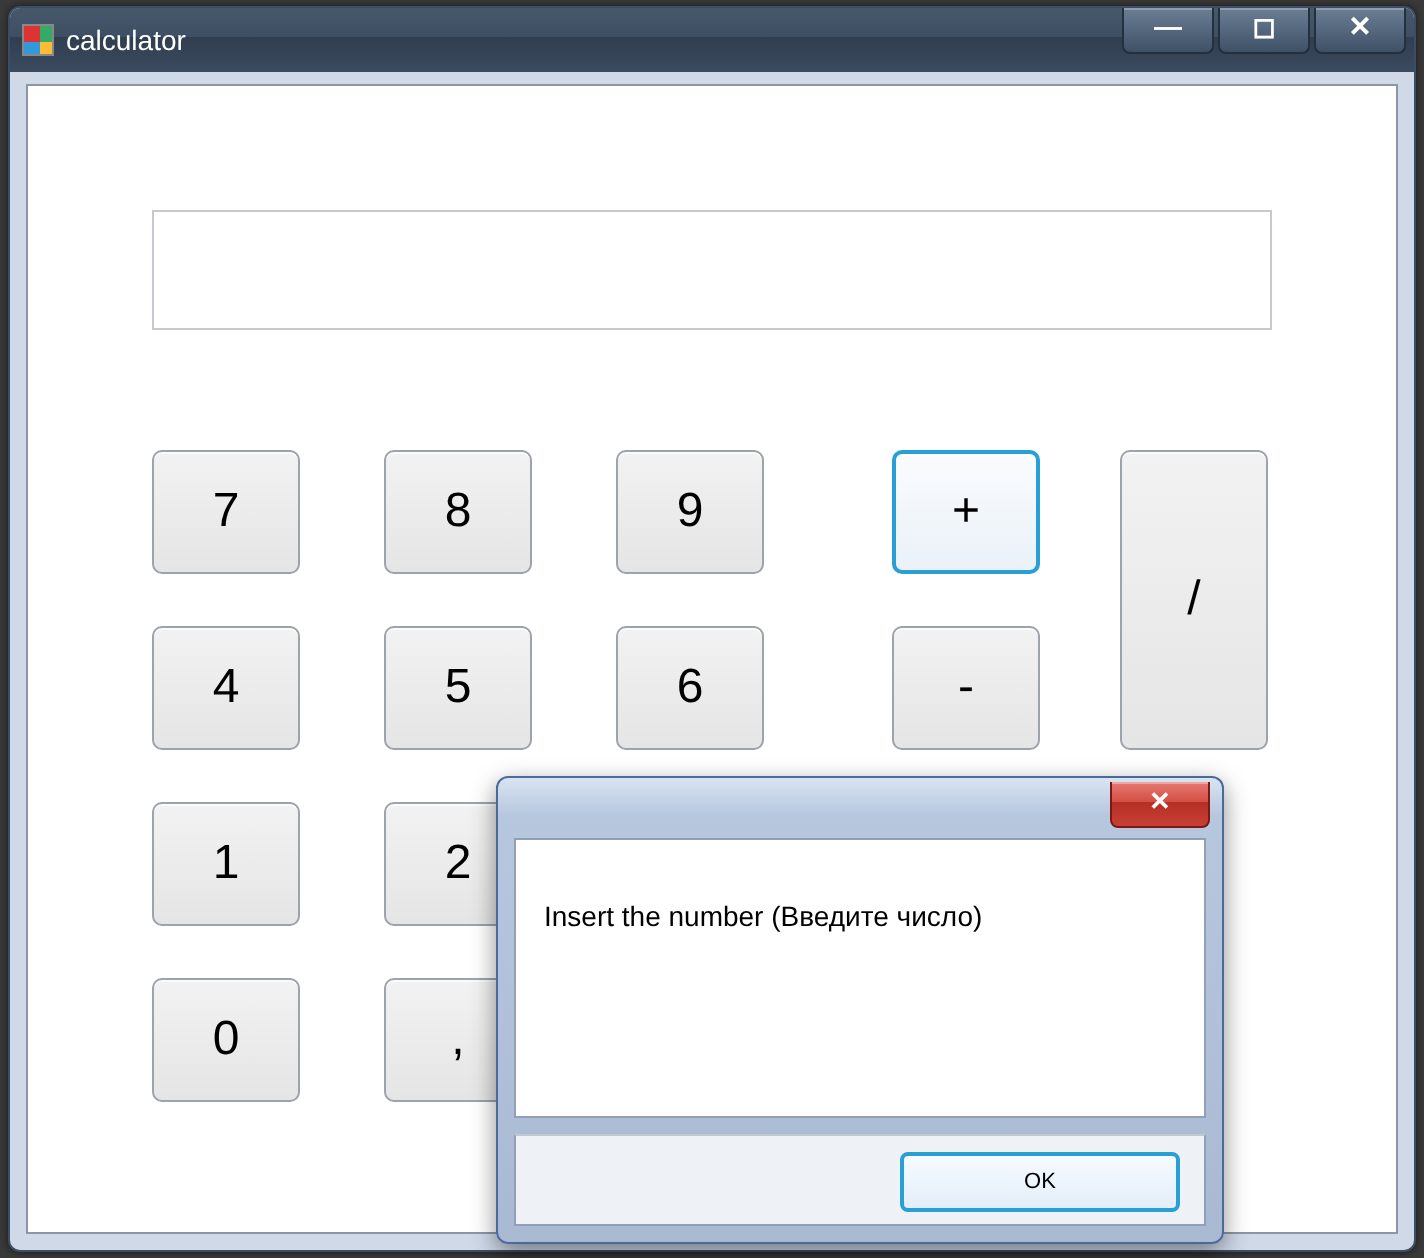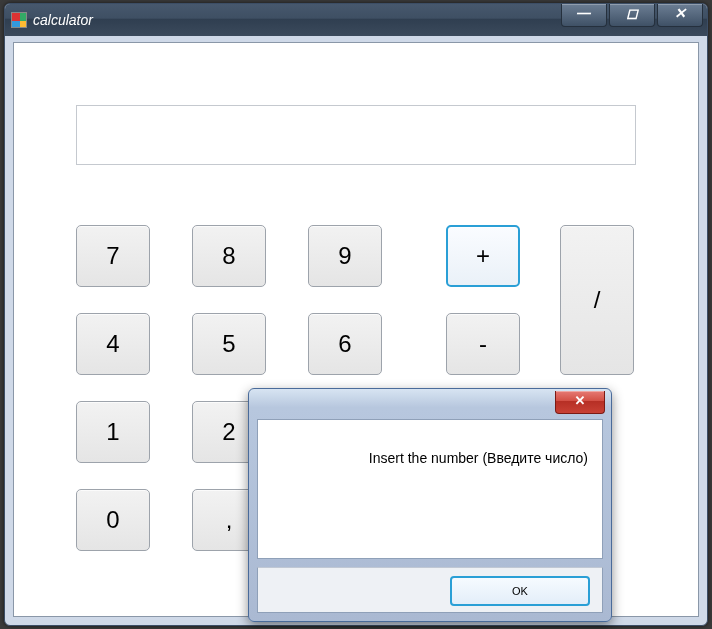--- a/index.html
+++ b/index.html
@@ -27,21 +27,20 @@
   }
   .titlebar {
     height: 32px;
     background: linear-gradient(to bottom, #47586d 0%, #3e4f63 45%, #2f3e50 46%, #3b4a5c 100%);
     display: flex;
     align-items: center;
     color: #fff;
     font-size: 14px;
     padding-left: 6px;
     position: relative;
-    font-style: italic;
   }
   .app-icon {
     width: 16px; height: 16px;
     margin-right: 6px;
     background:
       linear-gradient(#d33 0 0) 0 0/8px 8px no-repeat,
       linear-gradient(#3a6 0 0) 8px 0/8px 8px no-repeat,
       linear-gradient(#39d 0 0) 0 8px/8px 8px no-repeat,
       linear-gradient(#fb3 0 0) 8px 8px/8px 8px no-repeat;
     border: 1px solid #888;
@@ -145,21 +144,20 @@
   .dialog-body {
     position: absolute;
     left: 8px; right: 8px; top: 30px;
     height: 140px;
     background: #fff;
     border: 1px solid #8fa0b8;
     box-sizing: border-box;
     padding: 30px 14px;
     font-size: 14px;
     color: #000;
-    text-align: right;
   }
   .dialog-footer {
     position: absolute;
     left: 8px; right: 8px; bottom: 8px;
     height: 46px;
     background: #eef1f5;
     border: 1px solid #8fa0b8;
     border-top: 1px solid #c0c8d4;
     box-sizing: border-box;
   }

